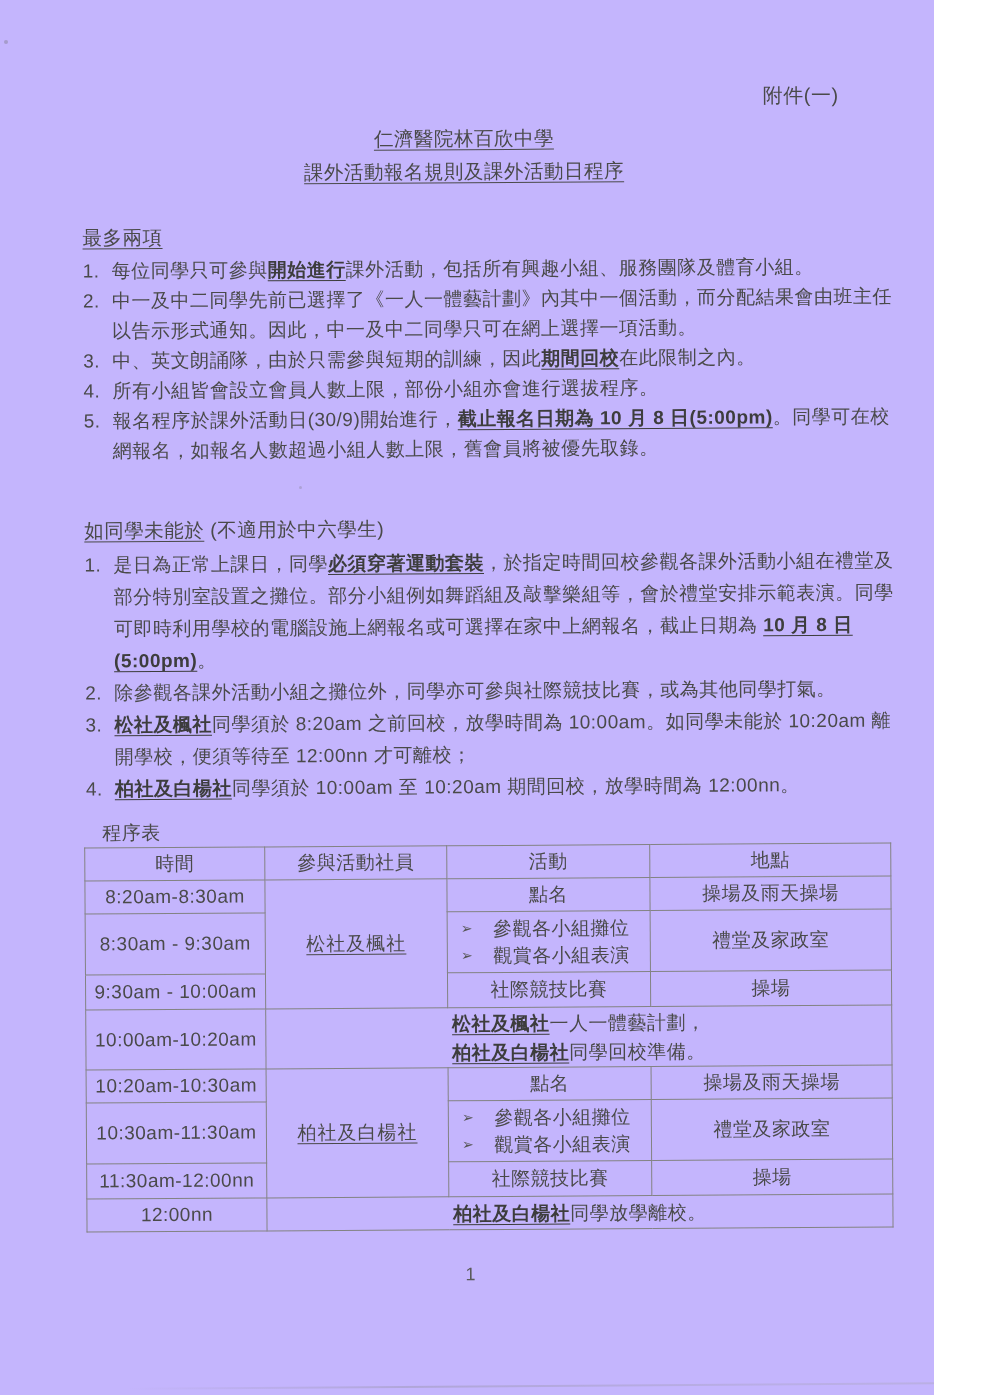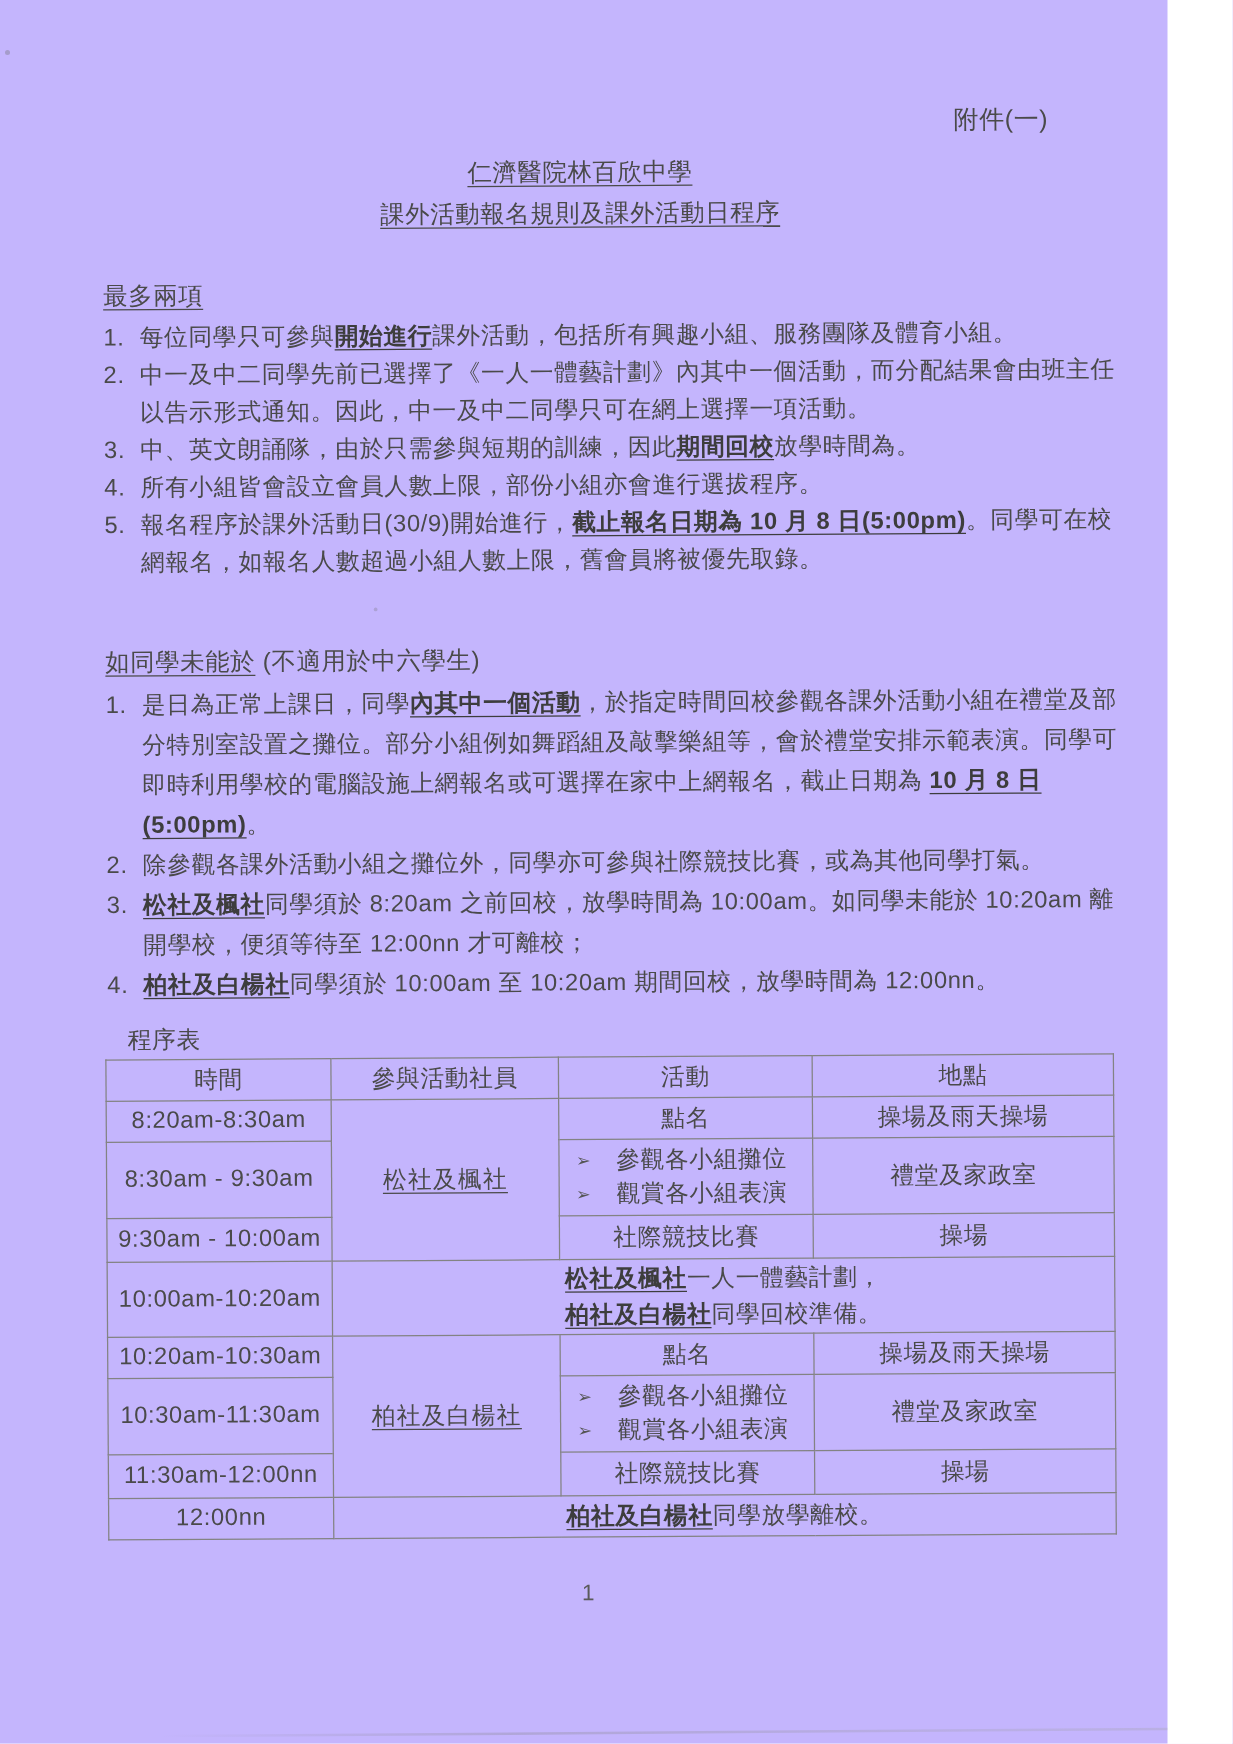--- a/index.html
+++ b/index.html
@@ -104,39 +104,39 @@
       <div class="li">
         <span class="num">1.</span>
         <span class="li-text"><span>每位同學只可參與</span><span class="seg-bu">開始進行</span><span>課外活動，包括所有興趣小組、服務團隊及體育小組。</span></span>
       </div>
       <div class="li">
         <span class="num">2.</span>
         <span class="li-text"><span>中一及中二同學先前已選擇了《一人一體藝計劃》內其中一個活動，而分配結果會由班主任以告示形式通知。因此，中一及中二同學只可在網上選擇一項活動。</span></span>
       </div>
       <div class="li">
         <span class="num">3.</span>
-        <span class="li-text"><span>中、英文朗誦隊，由於只需參與短期的訓練，因此</span><span class="seg-bu">期間回校</span><span>放學時間為。</span></span>
+        <span class="li-text"><span>中、英文朗誦隊，由於只需參與短期的訓練，因此</span><span class="seg-bu">期間回校</span><span>在此限制之內。</span></span>
       </div>
       <div class="li">
         <span class="num">4.</span>
         <span class="li-text"><span>所有小組皆會設立會員人數上限，部份小組亦會進行選拔程序。</span></span>
       </div>
       <div class="li">
         <span class="num">5.</span>
         <span class="li-text"><span>報名程序於課外活動日(30/9)開始進行，</span><span class="seg-bu">截止報名日期為 10 月 8 日(5:00pm)</span><span>。同學可在校網報名，如報名人數超過小組人數上限，舊會員將被優先取錄。</span></span>
       </div>
     </div>
 
     <div class="section schedule-section">
       <div class="sec-heading-row">
         <span class="u">如同學未能於</span><span class="heading-note">(不適用於中六學生)</span>
       </div>
       <div class="li">
         <span class="num">1.</span>
-        <span class="li-text"><span>是日為正常上課日，同學</span><span class="seg-bu">內其中一個活動</span><span>，於指定時間回校參觀各課外活動小組在禮堂及部分特別室設置之攤位。部分小組例如舞蹈組及敲擊樂組等，會於禮堂安排示範表演。同學可即時利用學校的電腦設施上網報名或可選擇在家中上網報名，截止日期為 </span><span class="seg-bu">10 月 8 日(5:00pm)</span><span>。</span></span>
+        <span class="li-text"><span>是日為正常上課日，同學</span><span class="seg-bu">必須穿著運動套裝</span><span>，於指定時間回校參觀各課外活動小組在禮堂及部分特別室設置之攤位。部分小組例如舞蹈組及敲擊樂組等，會於禮堂安排示範表演。同學可即時利用學校的電腦設施上網報名或可選擇在家中上網報名，截止日期為 </span><span class="seg-bu">10 月 8 日(5:00pm)</span><span>。</span></span>
       </div>
       <div class="li">
         <span class="num">2.</span>
         <span class="li-text"><span>除參觀各課外活動小組之攤位外，同學亦可參與社際競技比賽，或為其他同學打氣。</span></span>
       </div>
       <div class="li">
         <span class="num">3.</span>
         <span class="li-text"><span class="seg-bu">松社及楓社</span><span>同學須於 8:20am 之前回校，放學時間為 10:00am。如同學未能於 10:20am 離開學校，便須等待至 12:00nn 才可離校；</span></span>
       </div>
       <div class="li">

